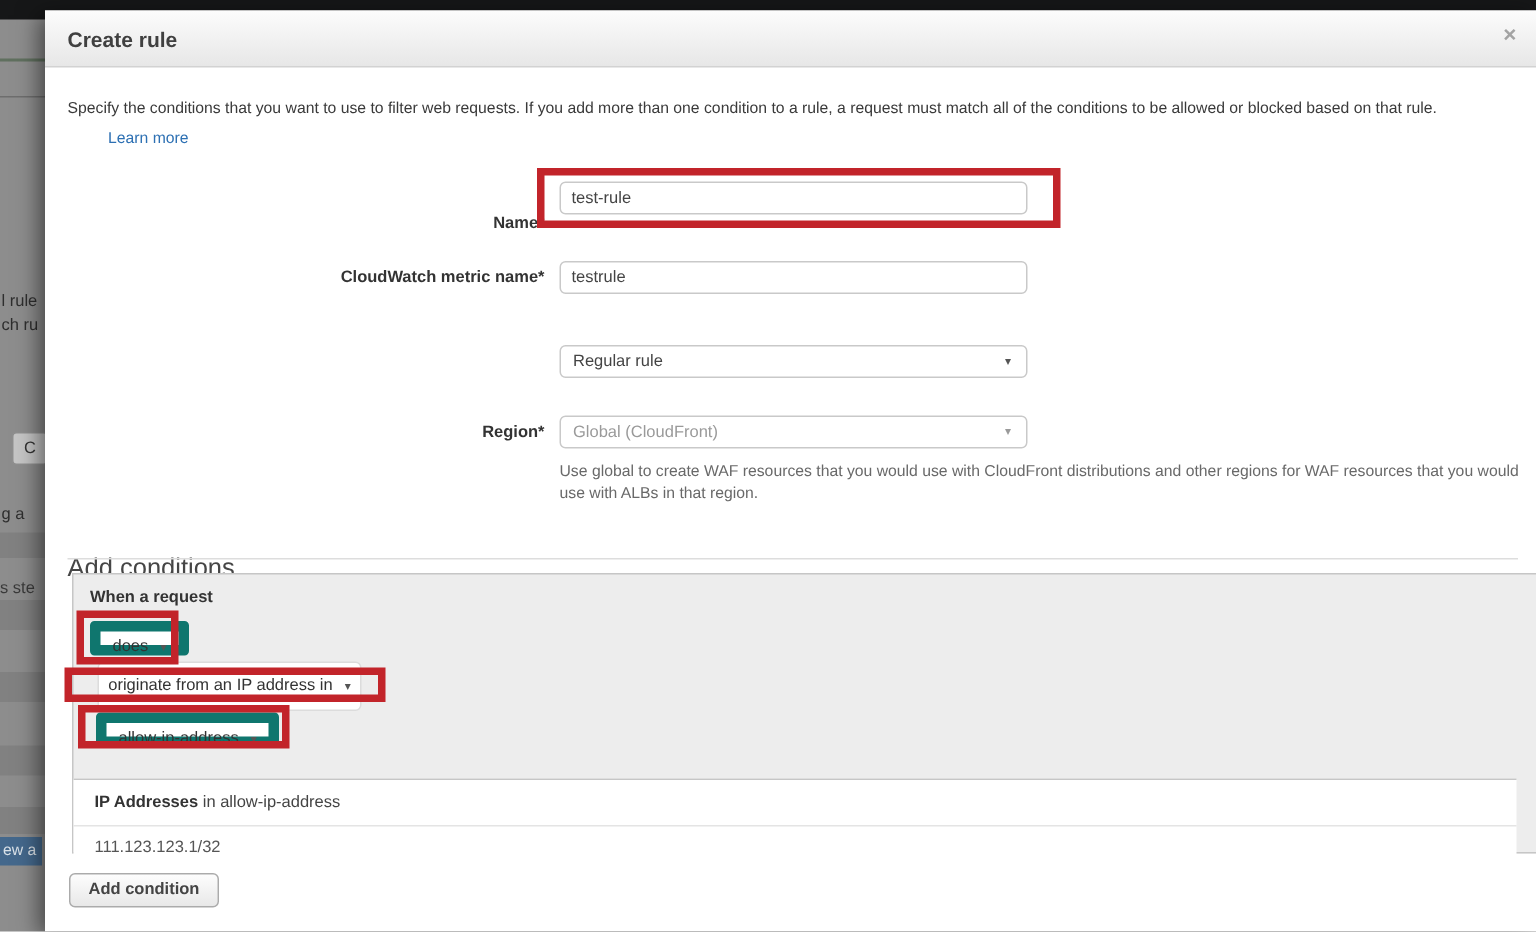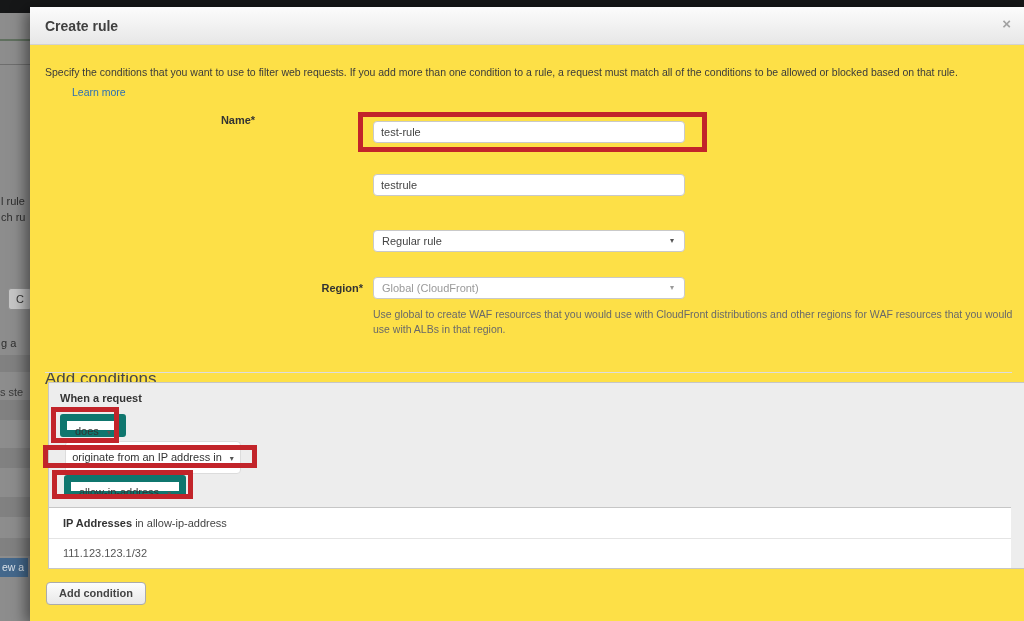--- a/index.html
+++ b/index.html
@@ -20,21 +20,21 @@
     font-size: 11px; color: #333; text-align: left; padding-left: 7px; line-height: 20px;
   }
   .bg-blue-btn {
     position: absolute; left: 0; top: 558px; width: 28px; height: 19px;
     background: #44688c; color: #d9e1e8; font-size: 10.5px; line-height: 19px;
     padding-left: 2px; white-space: nowrap; overflow: hidden;
   }
   
   .modal {
     position: absolute; left: 30px; top: 7px; width: 994px; height: 614px;
-    background: #fde047; box-shadow: -4px 3px 14px rgba(0,0,0,0.5);
+    background: #ffffff; box-shadow: -4px 3px 14px rgba(0,0,0,0.5);
   }
   .modal-header {
     position: absolute; top: 0; left: 0; right: 0; height: 38px;
     background: linear-gradient(#fcfcfc, #e7e7e7);
     border-bottom: 1px solid #d2d2d2;
   }
   .modal-title { position: absolute; left: 15px; top: 11px; font-size: 14px; font-weight: bold; color: #404040; }
   .modal-close {
     position: absolute; right: 13px; top: 9px; font-size: 15px; font-weight: bold;
     color: #a3a3a3; cursor: pointer; line-height: 15px;
@@ -82,21 +82,21 @@
     white-space: nowrap; cursor: pointer;
   }
   .dd .caret, .dd-wide .caret { font-size: 8px; color: #555; margin-left: 5px; }
   .dd-wide {
     position: absolute; left: 16px; top: 58px; width: 176px; height: 33px;
     background: #fff; border: 1px solid #dcdcdc; border-radius: 4px;
     font-size: 11px; color: #333; line-height: 30px; text-align: center;
     white-space: nowrap; cursor: pointer;
   }
   .panel-table {
-    position: absolute; left: 0; top: 124px; width: 962px; height: 61px;
+    position: absolute; left: 0; top: 136px; width: 962px; height: 61px;
     background: #fff; border-top: 1px solid #c6c6c6;
   }
   .table-header {
     height: 31px; line-height: 30px; padding-left: 14px;
     font-size: 11px; color: #444; border-bottom: 1px solid #e4e4e4;
   }
   .table-header b { font-weight: bold; color: #333; }
   .table-row { height: 29px; line-height: 29px; padding-left: 14px; font-size: 11px; color: #555; }
   .add-cond-btn {
     position: absolute; left: 16px; top: 575px; height: 23px; padding: 0 12px;
@@ -126,24 +126,25 @@
 <div class="modal">
 
   <div class="modal-header">
     <span class="modal-title">Create rule</span>
     <span class="modal-close">×</span>
   </div>
 
   <div class="desc">Specify the conditions that you want to use to filter web requests. If you add more than one condition to a rule, a request must match all of the conditions to be allowed or blocked based on that rule.</div>
   <a class="learn-more">Learn more</a>
 
-  <label class="form-label" style="top:102px;text-align:center;">Name*</label>
+  <label class="form-label" style="top:131px;">Name*</label>
   <input class="text-input" style="top: 114px;" value="test-rule">
   <div class="ann" style="left:328px;top:105px;width:349px;height:40px;"></div>
 
+  <label class="form-label" style="top:167px;">CloudWatch metric name*</label>
   <input class="text-input" style="top: 167px;" value="testrule">
 
   <div class="select-box" style="top:223px;">
     <span>Regular rule</span>
     <span class="caret">▾</span>
   </div>
 
   <label class="form-label" style="top:270px;">Region*</label>
   <div class="select-box select-disabled" style="top:270px;">
     <span>Global (CloudFront)</span>

